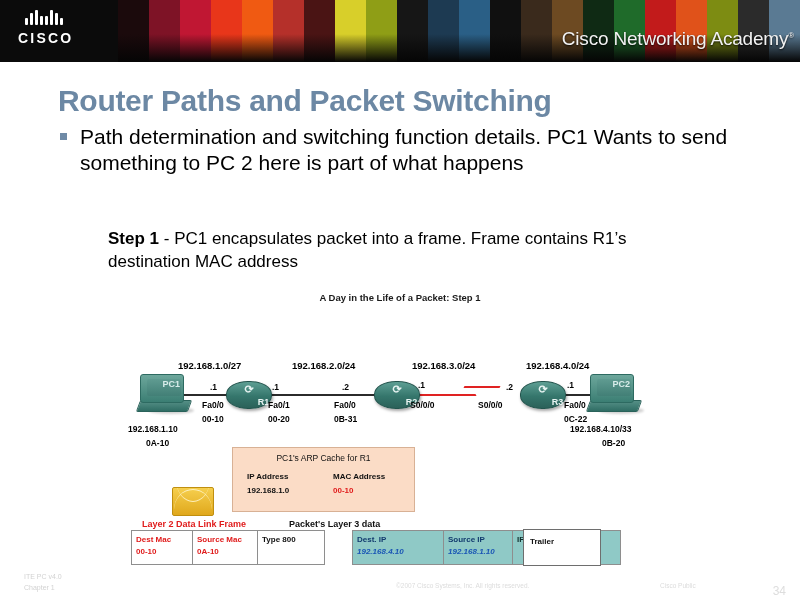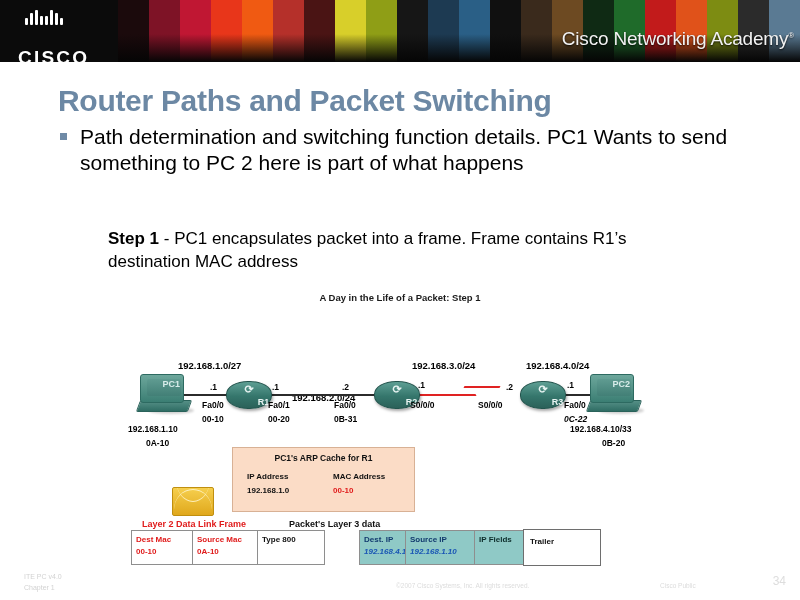--- a/index.html
+++ b/index.html
@@ -16,21 +16,21 @@
   #logo .bars{display:flex;align-items:flex-end;gap:2.5px;height:15px;margin-left:7px;}
   #logo .bars i{display:block;width:2.5px;background:#ffffff;border-radius:1px;}
   #logo .bars i:nth-child(1){height:7px}
   #logo .bars i:nth-child(2){height:12px}
   #logo .bars i:nth-child(3){height:15px}
   #logo .bars i:nth-child(4){height:9px}
   #logo .bars i:nth-child(5){height:9px}
   #logo .bars i:nth-child(6){height:15px}
   #logo .bars i:nth-child(7){height:12px}
   #logo .bars i:nth-child(8){height:7px}
-  #logo .word{margin-top:22px;font-size:19px;font-weight:bold;letter-spacing:2.2px;
+  #logo .word{margin-top:5px;font-size:14px;font-weight:bold;letter-spacing:2.2px;
     font-family:"Liberation Sans",sans-serif;color:#fff;}
   #strip{position:absolute;left:118px;top:0;width:682px;height:62px;display:flex;}
   #strip .s{height:62px;}
   #cna{position:absolute;right:6px;top:28px;color:#f2f2f2;font-size:19px;
     font-family:"Liberation Sans",sans-serif;letter-spacing:-0.2px;
     text-shadow:0 1px 2px rgba(0,0,0,.85);}
   #cna .reg{font-size:8px;vertical-align:super;}
 
   
   #title{position:absolute;left:58px;top:84px;width:720px;
@@ -71,21 +71,21 @@
   .pc .base{position:absolute;left:0;top:26px;width:50px;height:10px;
     background:linear-gradient(#558f86,#2f6d64);border:1px solid #2a625a;
     border-radius:2px;transform:skewX(-20deg);}
   .pc .shadow{position:absolute;left:10px;top:33px;width:46px;height:7px;
     background:rgba(0,0,0,.18);border-radius:50%;filter:blur(1px);}
 
   
   #arp{position:absolute;left:232px;top:447px;width:181px;height:63px;
     background:#fbdcc6;border:1px solid #d8b195;}
   #arp .t{position:absolute;left:0;right:0;top:5px;text-align:center;
-    font-size:8.5px;font-weight:bold;color:#111;}
+    font-size:8.5px;font-weight:normal;color:#111;}
   #arp .h1{position:absolute;left:14px;top:24px;font-size:8px;font-weight:bold;color:#111;}
   #arp .h2{position:absolute;left:100px;top:24px;font-size:8px;font-weight:bold;color:#111;}
   #arp .v1{position:absolute;left:14px;top:38px;font-size:8px;font-weight:bold;color:#111;}
   #arp .v2{position:absolute;left:100px;top:38px;font-size:8px;font-weight:bold;color:#e01b1b;}
 
   
   #envelope{position:absolute;left:172px;top:487px;width:40px;height:27px;
     background:linear-gradient(#f6cf4e,#e0a81c);border:1px solid #c08f0f;border-radius:2px;}
   #envelope .fl{position:absolute;left:0;top:0;width:100%;height:100%;overflow:hidden;}
   #envelope .fl:before{content:"";position:absolute;left:3px;top:-13px;width:34px;height:26px;
@@ -110,21 +110,21 @@
   .cell.tealplain .ch{color:#0d2d2b;}
   #trailer{position:absolute;left:523px;top:529px;width:78px;height:37px;
     border:1px solid #6e6e6e;background:#fff;box-sizing:border-box;}
   #trailer .ch{position:absolute;left:6px;top:7px;font-size:8px;font-weight:bold;color:#111;}
 
   
   #footer{position:absolute;left:0;top:570px;width:800px;height:30px;}
   #f-left{position:absolute;left:24px;top:2px;font-size:7px;color:#d2d2d2;line-height:1.5;}
   #f-copy{position:absolute;left:396px;top:12px;font-size:6.5px;color:#dcdcdc;}
   #f-pub{position:absolute;left:660px;top:12px;font-size:6.5px;color:#dcdcdc;}
-  #f-num{position:absolute;right:14px;top:4px;font-size:12px;color:#dddddd;margin-left:8px;}
+  #f-num{position:absolute;right:14px;top:14px;font-size:12px;color:#dddddd;margin-left:8px;}
 </style>
 </head>
 <body>
 
 <div id="header">
   <div id="strip">
       <div class="s" style="width: 31px; background: linear-gradient(rgb(27, 10, 12) 0%, rgb(27, 10, 12) 55%, rgba(0, 0, 0, 0.55) 100%);"></div>
       <div class="s" style="width: 31px; background: linear-gradient(rgb(126, 19, 38) 0%, rgb(126, 19, 38) 55%, rgba(0, 0, 0, 0.55) 100%);"></div>
       <div class="s" style="width: 31px; background: linear-gradient(rgb(192, 23, 51) 0%, rgb(192, 23, 51) 55%, rgba(0, 0, 0, 0.55) 100%);"></div>
       <div class="s" style="width: 31px; background: linear-gradient(rgb(232, 54, 26) 0%, rgb(232, 54, 26) 55%, rgba(0, 0, 0, 0.55) 100%);"></div>
@@ -176,21 +176,21 @@
 
 <div id="step-block">
   <b>Step 1</b><span> - PC1 encapsulates packet into a frame.  Frame contains R1’s destination MAC address</span>
 </div>
 
 <div id="diagram-caption">A Day in the Life of a Packet: Step 1</div>
 
 <div id="diagram">
 
   <div class="netlabel" style="left:48px;top:8px;">192.168.1.0/27</div>
-  <div class="netlabel" style="left:162px;top:8px;margin-top:32px;">192.168.2.0/24</div>
+  <div class="netlabel" style="left:162px;top:8px;">192.168.2.0/24</div>
   <div class="netlabel" style="left:282px;top:8px;">192.168.3.0/24</div>
   <div class="netlabel" style="left:396px;top:8px;">192.168.4.0/24</div>
 
   <div class="wire" style="left:52px;top:42px;width:44px;"></div>
   <div class="wire" style="left:140px;top:42px;width:104px;"></div>
   <div class="serial" style="left:288px;top:42px;width:58px;transform:skewX(26deg);"></div>
   <div class="serial" style="left:334px;top:34px;width:36px;transform:skewX(-26deg);"></div>
   <div class="wire" style="left:412px;top:42px;width:48px;"></div>
 
   <div class="pc" style="left:8px;top:22px;">
@@ -229,21 +229,21 @@
 
   <div class="tiny" style="left:348px;top:48px;">S0/0/0</div>
 
   <div class="router" style="left:390px;top:29px;">
     <div class="arrows">⟳</div>
     <div class="rname">R3</div>
   </div>
   <div class="tiny" style="left:376px;top:30px;">.2</div>
   <div class="tiny" style="left:437px;top:28px;">.1</div>
   <div class="tiny" style="left:434px;top:48px;">Fa0/0</div>
-  <div class="tiny" style="left:434px;top:62px;font-style:italic;">0C-22</div>
+  <div class="tiny" style="left:434px;top:62px;">0C-22</div>
 
   <div class="pc" style="left:458px;top:22px;">
     <div class="shadow"></div>
     <div class="base"></div>
     <div class="mon">
         <div class="scr"></div>
       </div>
     <div class="lbl">PC2</div>
   </div>
   <div class="tiny" style="left:440px;top:72px;">192.168.4.10/33</div>
@@ -270,21 +270,21 @@
     <span class="ch">Dest Mac</span>
     <span class="cv">00-10</span>
   </div>
   <div class="cell red" style="width:66px">
     <span class="ch">Source Mac</span>
     <span class="cv">0A-10</span>
   </div>
   <div class="cell dark" style="width:68px">
     <span class="ch">Type 800</span>
   </div>
-  <div class="cell teal" style="width:47px;margin-left:35px;">
+  <div class="cell teal" style="width:92px;margin-left:28px;">
     <span class="ch">Dest. IP</span>
     <span class="cv">192.168.4.10</span>
   </div>
   <div class="cell teal" style="width:70px">
     <span class="ch">Source IP</span>
     <span class="cv">192.168.1.10</span>
   </div>
   <div class="cell teal tealplain" style="width:54px">
     <span class="ch">IP Fields</span>
   </div>

